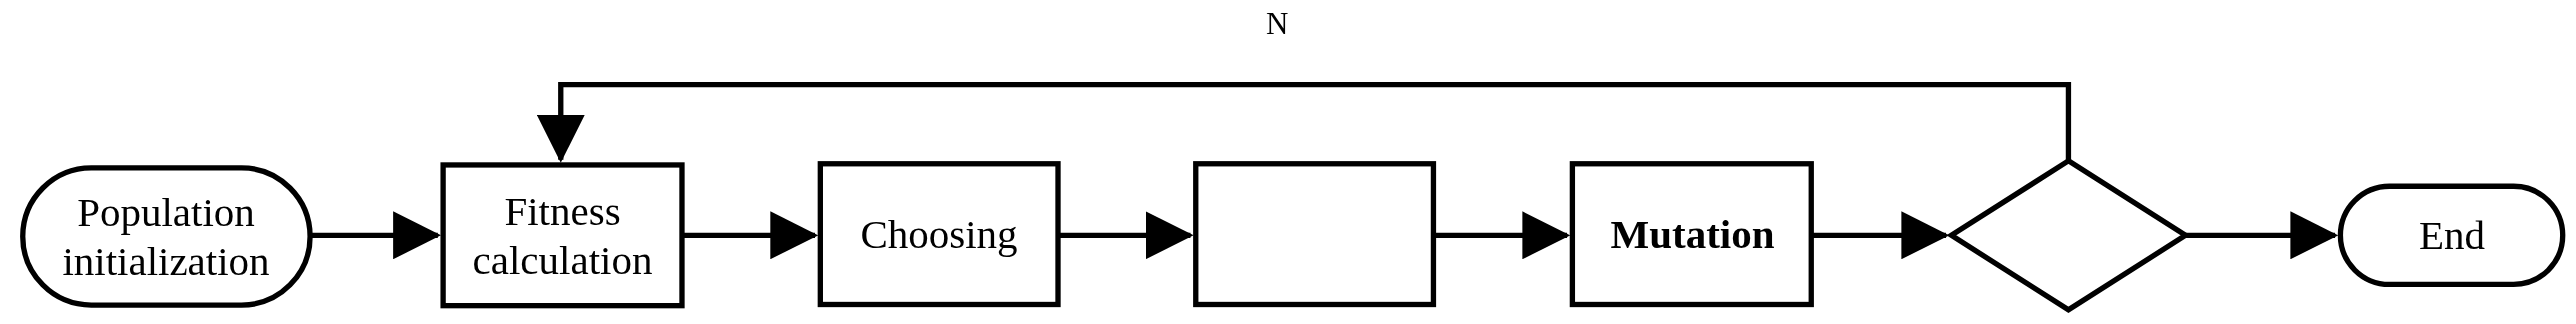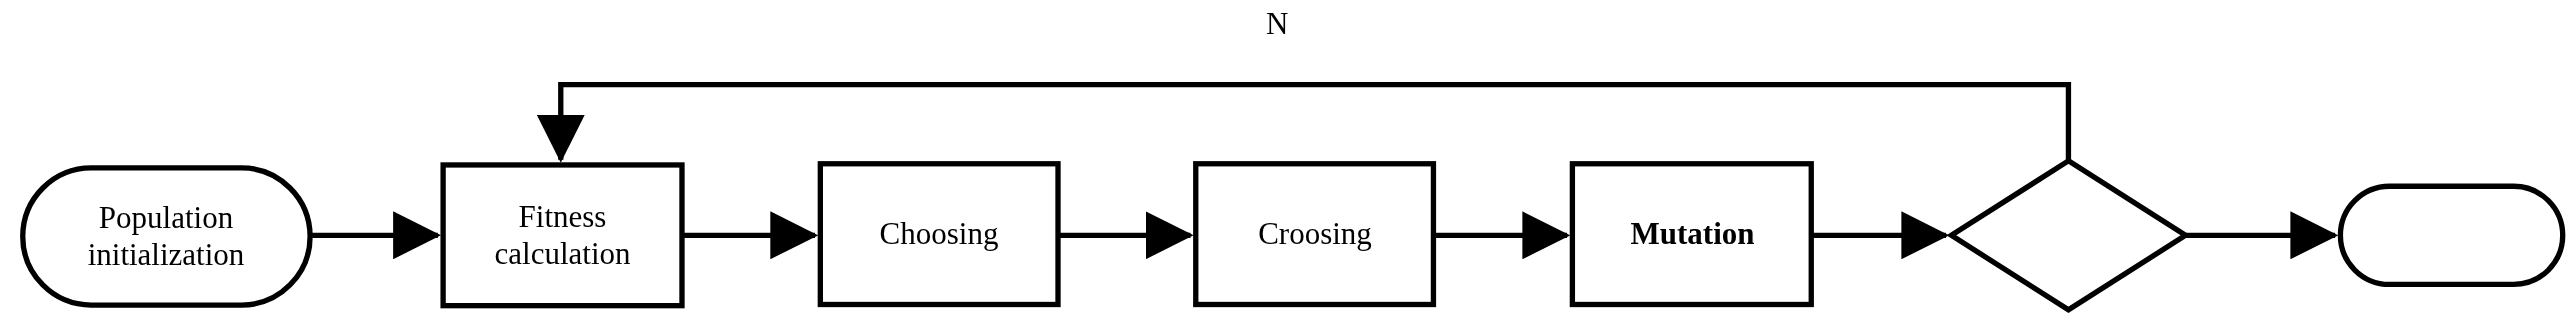--- a/index.html
+++ b/index.html
@@ -30,21 +30,21 @@
     display: flex;
     align-items: center;
     justify-content: center;
     text-align: center;
     color: #000000;
     font-family: "Liberation Serif", "DejaVu Serif", serif;
     line-height: 1.18;
     pointer-events: none;
     white-space: pre-line;
   }
-  .node-text-lg { font-size: 31px; }
+  .node-text-lg { font-size: 41px; }
   .edge-label {
     position: absolute;
     color: #000000;
     font-family: "Liberation Serif", "DejaVu Serif", serif;
     font-size: 31px;
     line-height: 1;
   }
 </style>
 </head>
 <body>
@@ -88,22 +88,22 @@
   </svg>
 
   <div class="node-text node-text-lg" style="left:22px; top:168px; width:288px; height:137px;">Population
 initialization</div>
 
   <div class="node-text node-text-lg" style="left:443px; top:165px; width:239px; height:141px;">Fitness
 calculation</div>
 
   <div class="node-text node-text-lg" style="left:820px; top:164px; width:238px; height:141px;">Choosing</div>
 
-  <div class="node-text node-text-lg" style="left:1196px; top:164px; width:238px; height:141px;">Croosing</div>
 
   <div class="node-text node-text-lg" style="left:1573px; top:164px; width:239px; height:141px;font-weight:bold;">Mutation</div>
 
 
+  <div class="node-text node-text-lg" style="left:2341px; top:186px; width:222px; height:98px;">End</div>
 
   <div class="edge-label" style="left:1266px; top:8.3px;">N</div>
 
 </div>
 
 
 </body></html>

